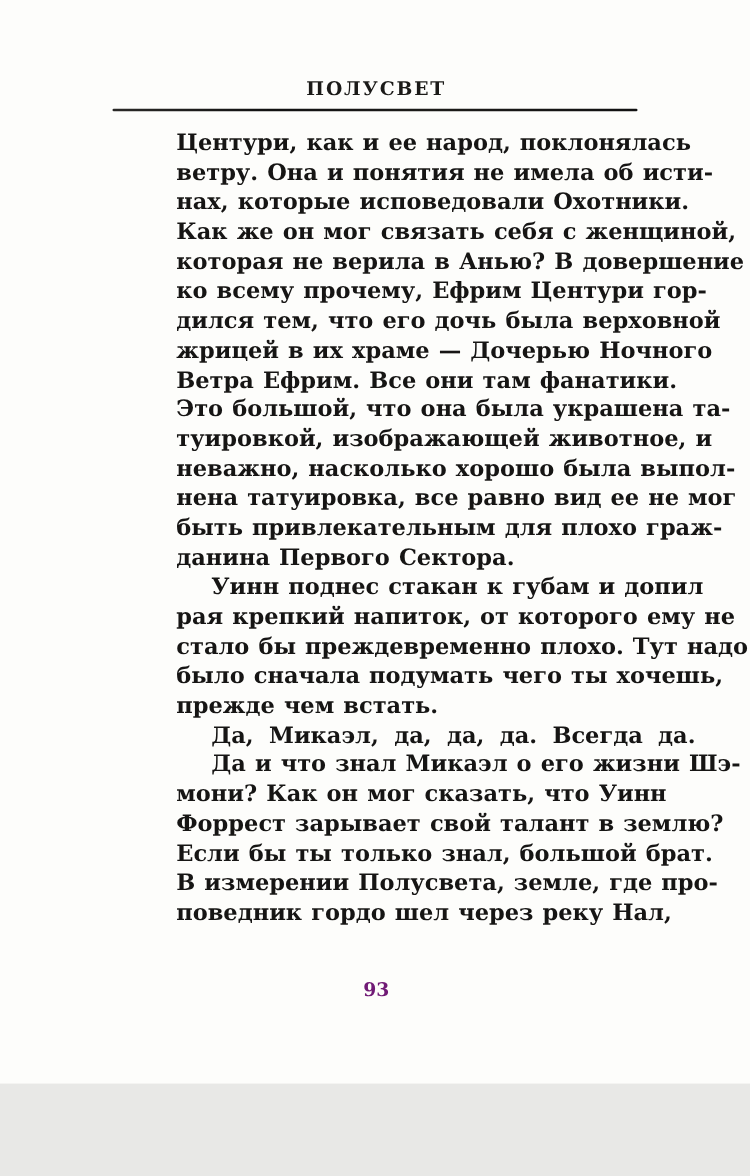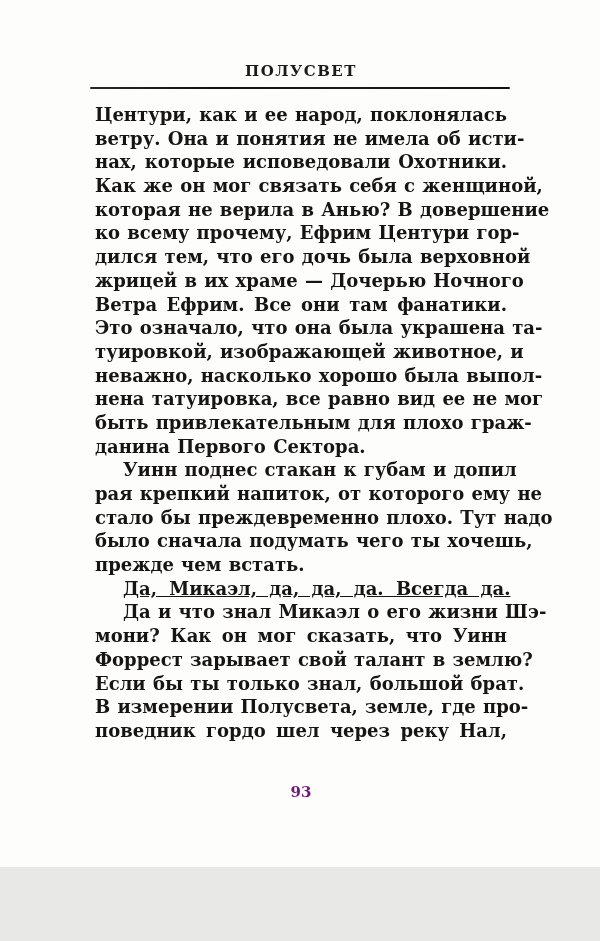--- a/index.html
+++ b/index.html
@@ -46,30 +46,30 @@
   .line {
     font-size: 18px;
     font-weight: 700;
     line-height: 23.7px;
     height: 23.7px;
     text-align: justify;
     text-align-last: justify;
     word-spacing: 1px;
     white-space: nowrap;
     color: #161514;
+    margin-left: 46px;
   }
   .line.end {
     text-align-last: left;
   }
   .line.indent {
     text-indent: 28px;
   }
   .line.wide {
     word-spacing: 6px;
-    text-decoration: underline;
   }
   .page-number {
     position: absolute;
     top: 783px;
     left: 95px;
     width: 412px;
     text-align: center;
     font-size: 15px;
     font-weight: 700;
     color: #701a75;
@@ -84,21 +84,21 @@
   <div class="text-block">
       <div class="line">Центури, как и ее народ, поклонялась</div>
       <div class="line">ветру. Она и понятия не имела об исти-</div>
       <div class="line">нах, которые исповедовали Охотники.</div>
       <div class="line">Как же он мог связать себя с женщиной,</div>
       <div class="line">которая не верила в Анью? В довершение</div>
       <div class="line">ко всему прочему, Ефрим Центури гор-</div>
       <div class="line">дился тем, что его дочь была верховной</div>
       <div class="line">жрицей в их храме — Дочерью Ночного</div>
       <div class="line">Ветра Ефрим. Все они там фанатики.</div>
-      <div class="line">Это означало, что она была украшена та-</div>
+      <div class="line">Это большой, что она была украшена та-</div>
       <div class="line">туировкой, изображающей животное, и</div>
       <div class="line">неважно, насколько хорошо была выпол-</div>
       <div class="line">нена татуировка, все равно вид ее не мог</div>
       <div class="line">быть привлекательным для плохо граж-</div>
       <div class="line end">данина Первого Сектора.</div>
       <div class="line indent">Уинн поднес стакан к губам и допил</div>
       <div class="line">рая крепкий напиток, от которого ему не</div>
       <div class="line">стало бы преждевременно плохо. Тут надо</div>
       <div class="line">было сначала подумать чего ты хочешь,</div>
       <div class="line end">прежде чем встать.</div>

